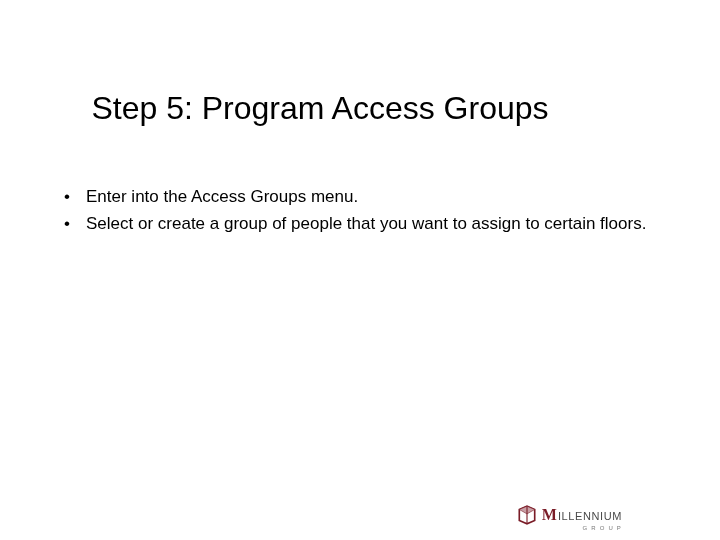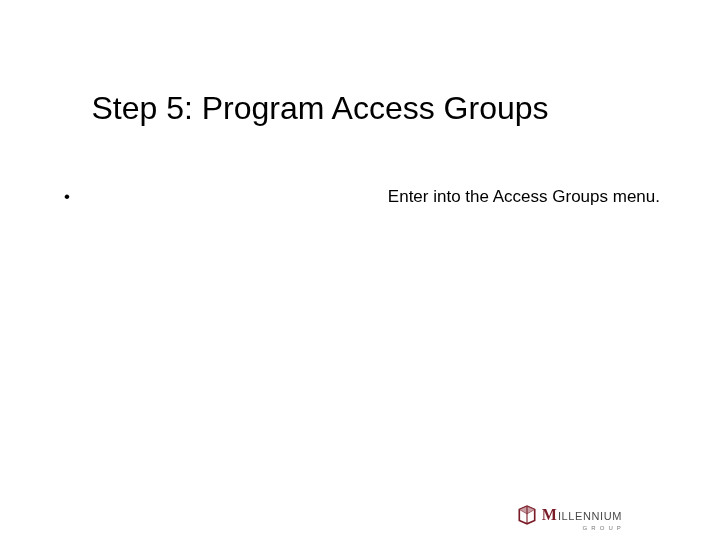--- a/index.html
+++ b/index.html
@@ -1,39 +1,40 @@
 <!DOCTYPE html>
 <html><head>
 <meta charset="utf-8">
 <style>
   * { margin: 0; padding: 0; box-sizing: border-box; }
   html, body { width: 720px; height: 540px; background: #ffffff; font-family: Arial, Helvetica, sans-serif; color: #000; }
   .slide { position: relative; width: 640px; height: 540px; }
   .title { position: absolute; top: 90px; left: 0; width: 100%; text-align: center; font-size: 32px; font-weight: 400; }
   .content { position: absolute; top: 186px; left: 60px; width: 600px; }
   .content ul { list-style: none; }
-  .content li { position: relative; padding-left: 26px; font-size: 17px; line-height: 1.35; margin-bottom: 4px; text-align: right; }
+  .content li { position: relative; padding-left: 26px; font-size: 17px; line-height: 1.35; margin-bottom: 4px; }
   .content li::before { content: "•"; position: absolute; left: 4px; top: 0; font-size: 17px; }
   .logo { position: absolute; right: 18px; bottom: 14px; display: flex; align-items: center; gap: 4px; }
   .logo-mark { width: 22px; height: 22px; display: block; }
   .logo-text { display: flex; align-items: baseline; line-height: 1; }
   .logo-text .m { font-family: "Times New Roman", Georgia, serif; font-size: 16px; font-weight: 700; color: #7a1c27; letter-spacing: 0; }
   .logo-text .rest { font-family: Arial, Helvetica, sans-serif; font-size: 11px; letter-spacing: 0.6px; color: #4a4a4a; margin-left: 1px; }
   .logo-sub { position: absolute; right: 0; bottom: -8px; font-size: 6px; letter-spacing: 1.2px; color: #7a7a7a; }
 </style>
 </head>
 <body>
 
 <div class="slide">
 
   <h1 class="title">Step 5: Program Access Groups</h1>
 
   <div class="content">
     <ul>
       <li>Enter into the Access Groups menu.</li>
+      <li>Select or create a group of people that you want to assign to certain floors.</li>
     </ul>
   </div>
 
   <div class="logo">
     <svg class="logo-mark" viewBox="0 0 40 40">
       <polygon points="6,10 20,4 34,10 34,30 20,36 6,30" fill="none" stroke="#7a1c27" stroke-width="3"></polygon>
       <polygon points="20,4 34,10 20,18 6,10" fill="#c9a0a6" stroke="#7a1c27" stroke-width="1"></polygon>
       <line x1="20" y1="4" x2="20" y2="36" stroke="#7a1c27" stroke-width="2"></line>
     </svg>
     <div class="logo-text" style="position:relative;">

